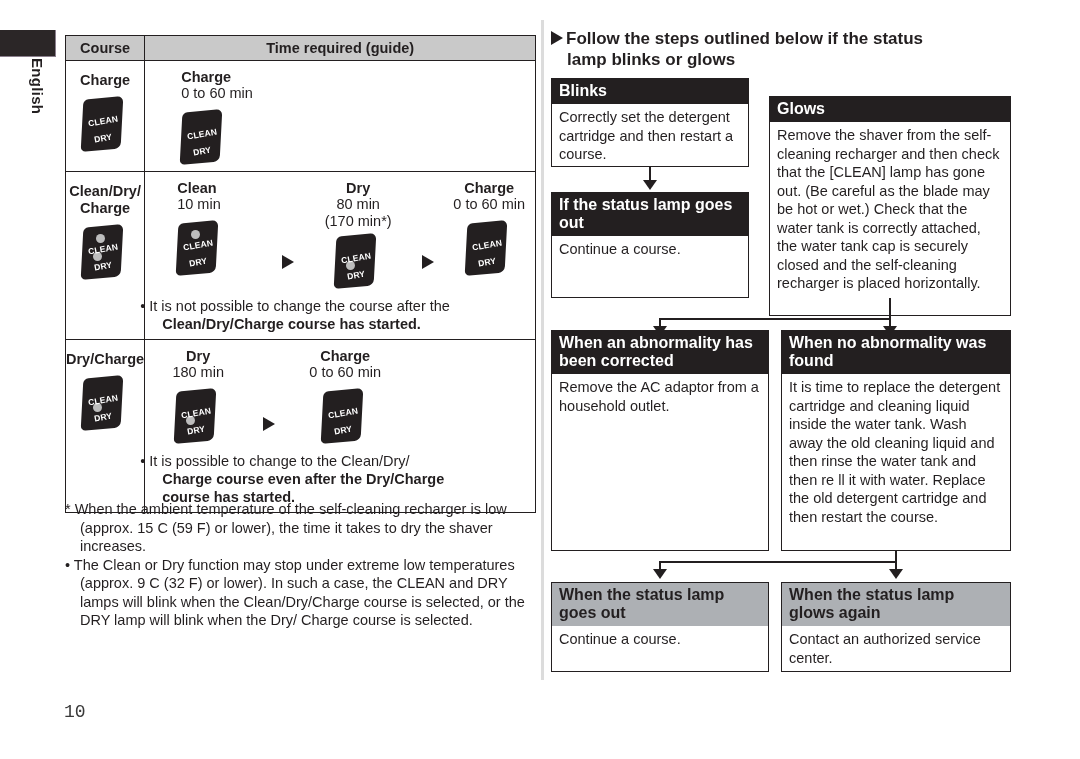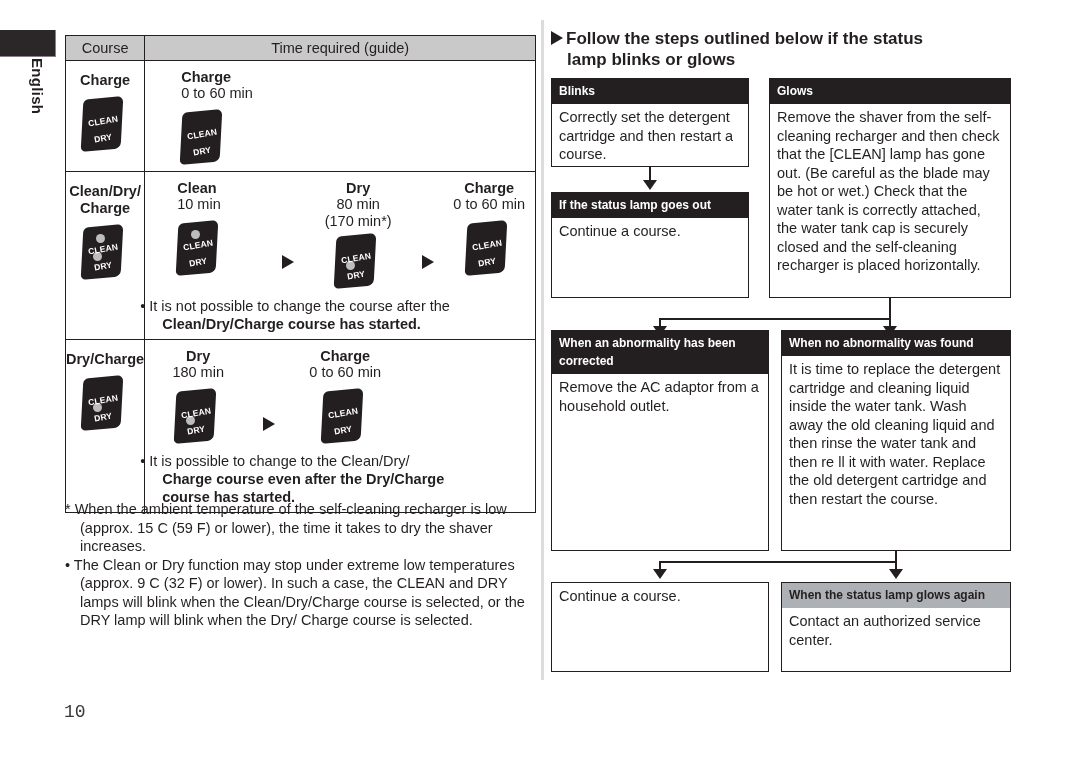--- a/index.html
+++ b/index.html
@@ -37,21 +37,21 @@
     position:absolute;left:65px;top:35px;width:464px;
     border:1px solid #231f20;
     border-collapse:collapse;
   }
   #course-table td,#course-table th{
     border:1px solid #231f20;
     padding:0;vertical-align:top;
   }
   .thead-cell{
     background:#c9c9c9;
-    text-align:center;font-weight:normal;font-size:14.5px;
+    text-align:center;font-weight:bold;font-size:14.5px;
     height:24px;line-height:24px;
     color:#231f20;
   }
   .col-course{width:112px;}
   .course-name{
     font-weight:bold;font-size:14.5px;line-height:17px;
     text-align:center;padding-top:11px;
   }
   .stage-title{font-weight:bold;font-size:14.5px;line-height:16px;}
   .stage-time{font-size:14.5px;line-height:17px;font-weight:normal;}
@@ -125,21 +125,21 @@
   #right-head .ln2{display:block;padding-left:16px;}
 
   .fbox{
     position:absolute;
     border:1px solid #231f20;
     background:#ffffff;
     box-sizing:border-box;
   }
   .fbox .hdr{
     background:#231f20;color:#ffffff;
-    font-weight:bold;font-size:12px;line-height:18px;
+    font-weight:bold;font-size:16px;line-height:18px;
     padding:3px 7px 4px 7px;
   }
   .fbox.gray .hdr{background:#adb0b4;color:#231f20;}
   .fbox .bdy{
     font-size:14.5px;line-height:18.5px;
     padding:4px 7px 5px 7px;
     color:#231f20;
   }
 
   
@@ -334,21 +334,21 @@
 </div>
 
 <div class="vline" style="left:649px;top:167px;height:17px"></div>
 <div class="arrowhead" style="left:643px;top:180px"></div>
 
 <div class="fbox" style="left:551px;top:192px;width:198px;height:106px">
   <div class="hdr">If the status lamp goes out</div>
   <div class="bdy">Continue a course.</div>
 </div>
 
-<div class="fbox" style="left:769px;top:78px;width:242px;height:220px">
+<div class="fbox" style="left:769px;top:96px;width:242px;height:220px">
   <div class="hdr">Glows</div>
   <div class="bdy">Remove the shaver from the self-cleaning recharger and then check that the [CLEAN] lamp has gone out. (Be careful as the blade may be hot or wet.) Check that the water tank is correctly attached, the water tank cap is securely closed and the self-cleaning recharger is placed horizontally.</div>
 </div>
 
 <div class="vline" style="left:889px;top:298px;height:22px"></div>
 <div class="hline" style="left:659px;top:318px;width:232px"></div>
 <div class="vline" style="left:659px;top:318px;height:12px"></div>
 <div class="arrowhead" style="left:653px;top:326px"></div>
 <div class="vline" style="left:889px;top:318px;height:12px"></div>
 <div class="arrowhead" style="left:883px;top:326px"></div>
@@ -364,19 +364,20 @@
 </div>
 
 <div class="vline" style="left:895px;top:551px;height:12px"></div>
 <div class="hline" style="left:659px;top:561px;width:238px"></div>
 <div class="vline" style="left:659px;top:561px;height:12px"></div>
 <div class="arrowhead" style="left:653px;top:569px"></div>
 <div class="vline" style="left:895px;top:561px;height:12px"></div>
 <div class="arrowhead" style="left:889px;top:569px"></div>
 
 <div class="fbox gray" style="left:551px;top:582px;width:218px;height:90px">
+  <div class="hdr">When the status lamp goes out</div>
   <div class="bdy">Continue a course.</div>
 </div>
 
 <div class="fbox gray" style="left:781px;top:582px;width:230px;height:90px">
   <div class="hdr">When the status lamp glows again</div>
   <div class="bdy">Contact an authorized service center.</div>
 </div>
 
 </body></html>

